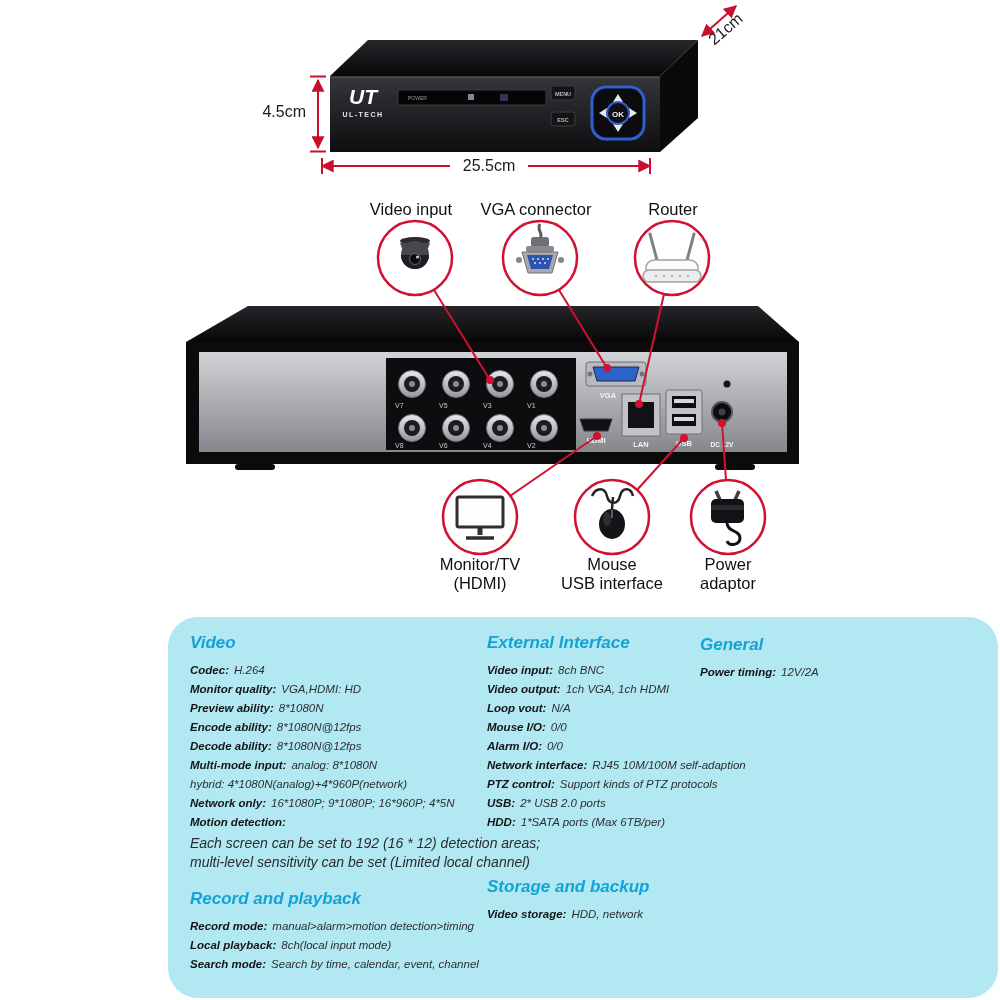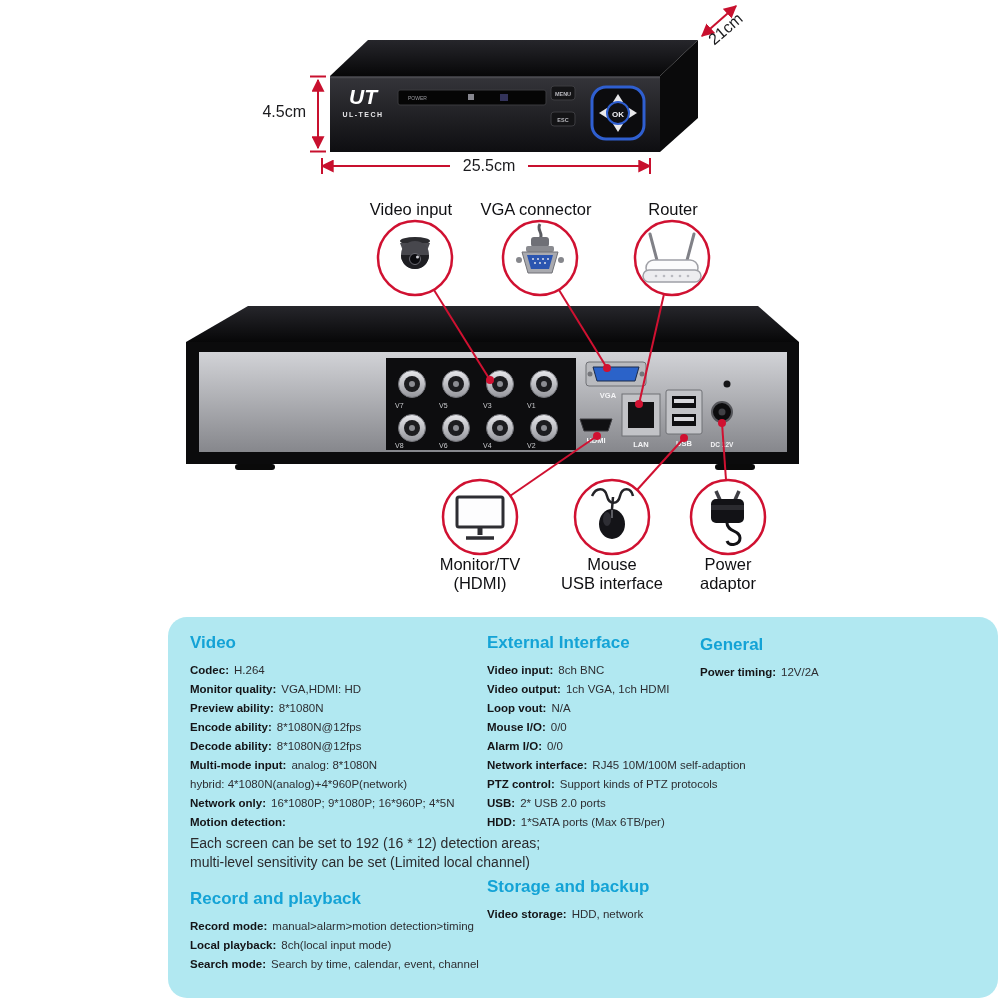--- a/index.html
+++ b/index.html
@@ -20,21 +20,21 @@
   .dimtext  { font-size: 16px; fill: #1b1b1e; }
   .calloutlbl { font-size: 16.5px; fill: #101013; }
   .callout-line { stroke: #d01131; stroke-width: 2; fill: none; }
   .callout-circle { fill: #ffffff; stroke: #d01131; stroke-width: 2.5; }
   .portlbl  { font-size: 7.5px; font-weight: bold; fill: #f4f4f6; }
   .portlbl6 { font-size: 6.5px; font-weight: bold; fill: #f4f4f6; }
   .bnclbl   { font-size: 7px; fill: #c9cacd; }
 
   
   .panel { position: absolute; left: 168px; top: 617px; width: 830px; height: 381px;
-           background: #b1e8f1; border-radius: 19px; }
+           background: #b1e8f1; border-radius: 30px; font-style: italic; }
   .col { position: absolute; }
   .col h3 { font-size: 17px; color: #14a3d6; margin: 0 0 11px 0; font-weight: bold; }
   .row { height: 19px; font-size: 11.5px; color: #2e2e32; white-space: nowrap; }
   .lbl { font-weight: bold; color: #141417; margin-right: 5px; }
   .lbl:empty { margin-right: 0; }
   .row.small { font-size: 14px; color: #2b2b2e; }
   .col-video    { left: 22px;  top: 16px;  width: 300px; }
   .col-external { left: 319px; top: 16px;  width: 260px; }
   .col-general  { left: 532px; top: 18px;  width: 270px; }
   .col-record   { left: 22px;  top: 272px; width: 300px; }

